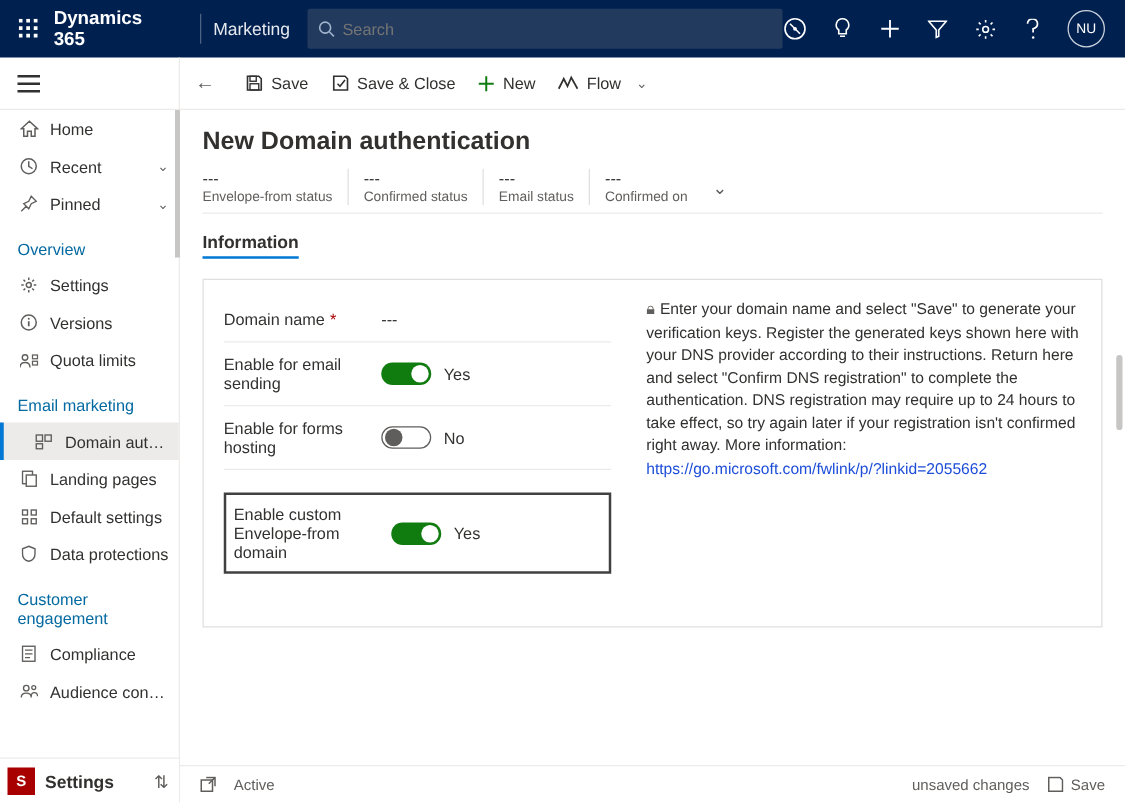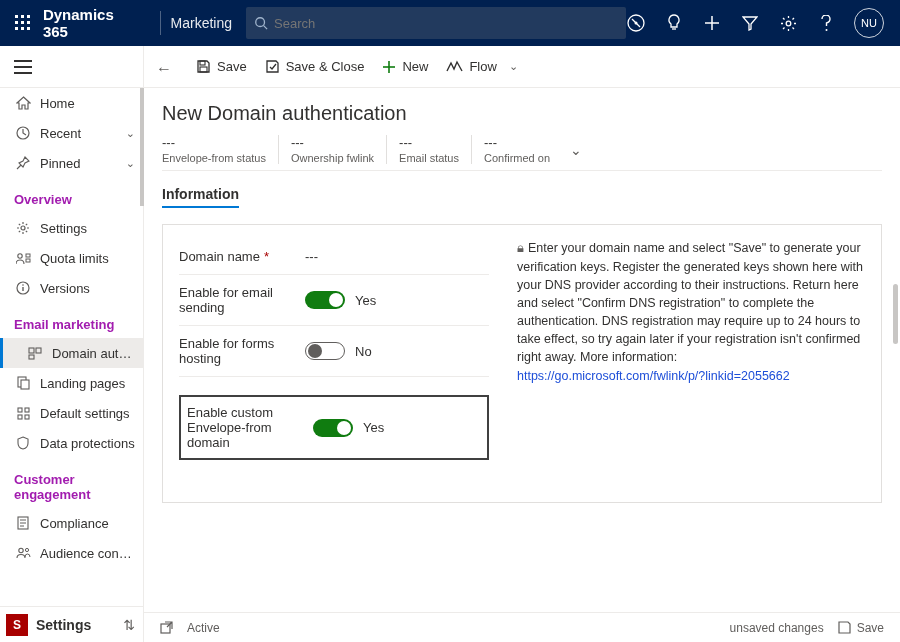--- a/index.html
+++ b/index.html
@@ -17,39 +17,39 @@
   .topicons { display:flex; align-items:center; gap:18px; margin-right:8px;}
   .topicons .ticon { width:20px; height:20px; cursor:pointer; display:flex; align-items:center; justify-content:center;}
   .avatar { width:30px; height:30px; border:1px solid rgba(255,255,255,.8); border-radius:50%; display:flex; align-items:center; justify-content:center; font-size:11px; cursor:pointer;}
   
   .body { display:flex; height:calc(100% - 46px);}
   
   .sidebar { width:144px; border-right:1px solid #edebe9; display:flex; flex-direction:column; font-size:13px; position:relative;}
   .sb-top { height:42px; display:flex; align-items:center; padding-left:14px; border-bottom:1px solid #edebe9;}
   .hamburger { width:18px; height:14px; display:flex; flex-direction:column; justify-content:space-between; cursor:pointer;}
   .hamburger div{height:2px;background:#323130;}
-  .sb-group-hdr { padding:14px 14px 6px; font-weight:700; font-size:13px; color:#a21caf;}
+  .sb-group-hdr { padding:14px 14px 6px; font-weight:400; font-size:13px; color:#0369a1;}
   .sb-item { display:flex; align-items:center; height:30px; padding:0 8px 0 14px; cursor:pointer; color:#323130;}
   .sb-item.active{background:#edebe9; border-left:3px solid #0078d4; padding-left:23px;}
   .sb-item .icn{width:18px; display:flex;justify-content:center; margin-right:8px; color:#605e5c;}
   .sb-item .lbl{flex:1; white-space:nowrap; overflow:hidden; text-overflow:ellipsis;}
   .sb-item .chev{color:#605e5c;font-size:11px;}
   .sb-bottom { position:absolute; bottom:0; left:0; right:0; height:36px; display:flex; align-items:center; padding:0 10px 0 0; background:#fff; border-top:1px solid #edebe9;}
   .sb-bottom .sq{width:22px;height:22px;background:#a80000;color:#fff;display:flex;align-items:center;justify-content:center;font-size:12px;font-weight:600;margin-right:8px; margin-left:6px;}
   .sb-bottom .txt{flex:1;font-weight:600;font-size:14px;}
   .sb-bottom .ud{font-size:14px;color:#605e5c;letter-spacing:-2px;}
   .sb-scrollhint{position:absolute; top:42px; right:-1px; width:4px; height:118px; background:#c8c6c4;}
   
   .main { flex:1; display:flex; flex-direction:column; min-width:0;}
   .cmdbar { height:42px; border-bottom:1px solid #edebe9; display:flex; align-items:center; padding:0 12px; gap:18px; font-size:13px;}
   .cmdbar .back{width:22px;color:#605e5c;cursor:pointer; font-size:16px;}
   .cmd { display:flex; align-items:center; gap:6px; cursor:pointer; color:#323130;}
   .cmd .ci{display:inline-flex;}
   .content { flex:1; padding:14px 18px 0 18px; overflow:hidden; position:relative;}
-  h1.pagetitle { font-size:20px; font-weight:400; margin-bottom:10px;}
+  h1.pagetitle { font-size:20px; font-weight:700; margin-bottom:10px;}
   .statusrow { display:flex; align-items:center; gap:0; border-bottom:1px solid #edebe9; padding-bottom:6px; margin-bottom:14px;}
   .stat { padding:0 12px; border-right:1px solid #e1dfdd;}
   .stat:first-child{padding-left:0;}
   .stat:last-of-type{border-right:none;}
   .stat .val{font-size:13px;color:#323130;}
   .stat .cap{font-size:11px;color:#605e5c; margin-top:2px;}
   .statchev{margin-left:8px;color:#605e5c;font-size:14px;cursor:pointer;}
   .tabhdr { font-size:14px; font-weight:600; border-bottom:2px solid #0078d4; display:inline-block; padding-bottom:4px; margin-bottom:16px;}
   .infobox { border:1px solid #e1dfdd; padding:14px 16px 24px; display:flex; gap:28px;}
   .formcol { flex:0 0 310px;}
@@ -194,38 +194,38 @@
         <span class="icn">
           <svg width="14" height="14" viewBox="0 0 14 14">
             <circle cx="7" cy="7" r="2" fill="none" stroke="#605e5c" stroke-width="1.2"></circle>
             <path d="M7 1 L7 3 M7 11 L7 13 M1 7 L3 7 M11 7 L13 7 M2.8 2.8 L4.2 4.2 M9.8 9.8 L11.2 11.2 M11.2 2.8 L9.8 4.2 M4.2 9.8 L2.8 11.2" stroke="#605e5c" stroke-width="1.2"></path>
           </svg>
         </span>
         <span class="lbl">Settings</span>
       </div>
   <div class="sb-item">
         <span class="icn">
+          <svg width="14" height="14" viewBox="0 0 14 14">
+            <circle cx="7" cy="7" r="6" fill="none" stroke="#605e5c" stroke-width="1.2"></circle>
+            <line x1="7" y1="6" x2="7" y2="10" stroke="#605e5c" stroke-width="1.4"></line>
+            <circle cx="7" cy="4" r="0.8" fill="#605e5c"></circle>
+          </svg>
+        </span>
+        <span class="lbl">Versions</span>
+      </div>
+  <div class="sb-item">
+        <span class="icn">
           <svg width="15" height="13" viewBox="0 0 15 13">
             <circle cx="4" cy="4" r="2.2" fill="none" stroke="#605e5c" stroke-width="1.1"></circle>
             <path d="M0 12 Q0 8 4 8 Q8 8 8 12" fill="none" stroke="#605e5c" stroke-width="1.1"></path>
             <rect x="10" y="2" width="4" height="3" fill="none" stroke="#605e5c" stroke-width="1"></rect>
             <rect x="10" y="7" width="4" height="3" fill="none" stroke="#605e5c" stroke-width="1"></rect>
           </svg>
         </span>
         <span class="lbl">Quota limits</span>
-      </div>
-  <div class="sb-item">
-        <span class="icn">
-          <svg width="14" height="14" viewBox="0 0 14 14">
-            <circle cx="7" cy="7" r="6" fill="none" stroke="#605e5c" stroke-width="1.2"></circle>
-            <line x1="7" y1="6" x2="7" y2="10" stroke="#605e5c" stroke-width="1.4"></line>
-            <circle cx="7" cy="4" r="0.8" fill="#605e5c"></circle>
-          </svg>
-        </span>
-        <span class="lbl">Versions</span>
       </div>
 
   <div class="sb-group-hdr">Email marketing</div>
   <div class="sb-item active">
         <span class="icn">
           <svg width="14" height="13" viewBox="0 0 14 13">
             <rect x="1" y="1" width="5" height="5" fill="none" stroke="#605e5c" stroke-width="1.1"></rect>
             <rect x="8" y="1" width="5" height="5" fill="none" stroke="#605e5c" stroke-width="1.1"></rect>
             <rect x="1" y="8" width="5" height="4" fill="none" stroke="#605e5c" stroke-width="1.1"></rect>
           </svg>
@@ -337,21 +337,21 @@
   <div class="content">
     <h1 class="pagetitle">New Domain authentication</h1>
 
     <div class="statusrow">
       <div class="stat">
             <div class="val">---</div>
             <div class="cap">Envelope-from status</div>
           </div>
       <div class="stat">
             <div class="val">---</div>
-            <div class="cap">Ownership fwlink</div>
+            <div class="cap">Confirmed status</div>
           </div>
       <div class="stat">
             <div class="val">---</div>
             <div class="cap">Email status</div>
           </div>
       <div class="stat">
             <div class="val">---</div>
             <div class="cap">Confirmed on</div>
           </div>
       <span class="statchev">⌄</span>

